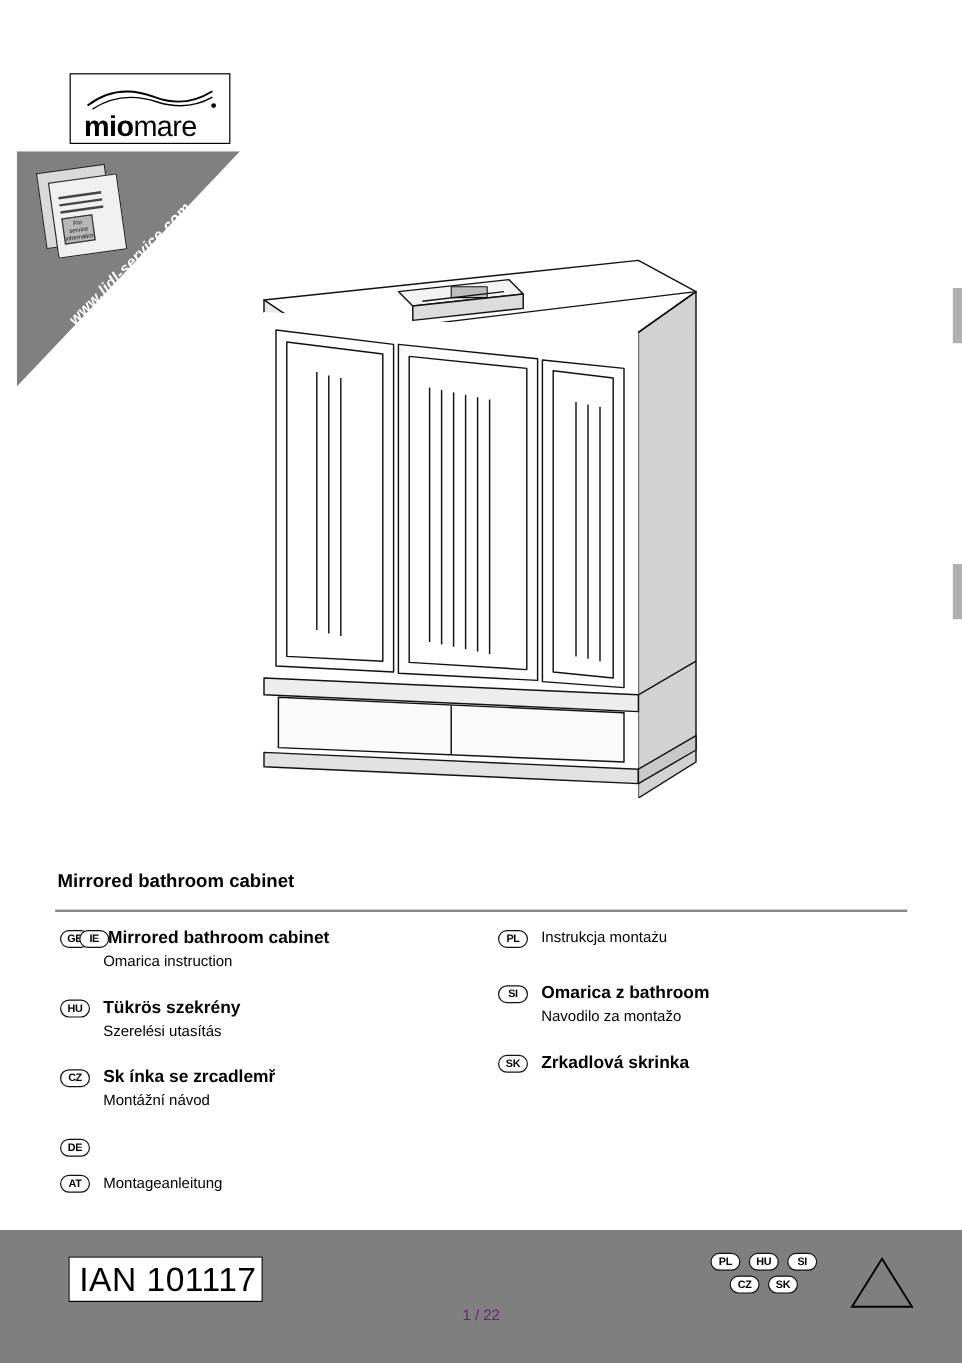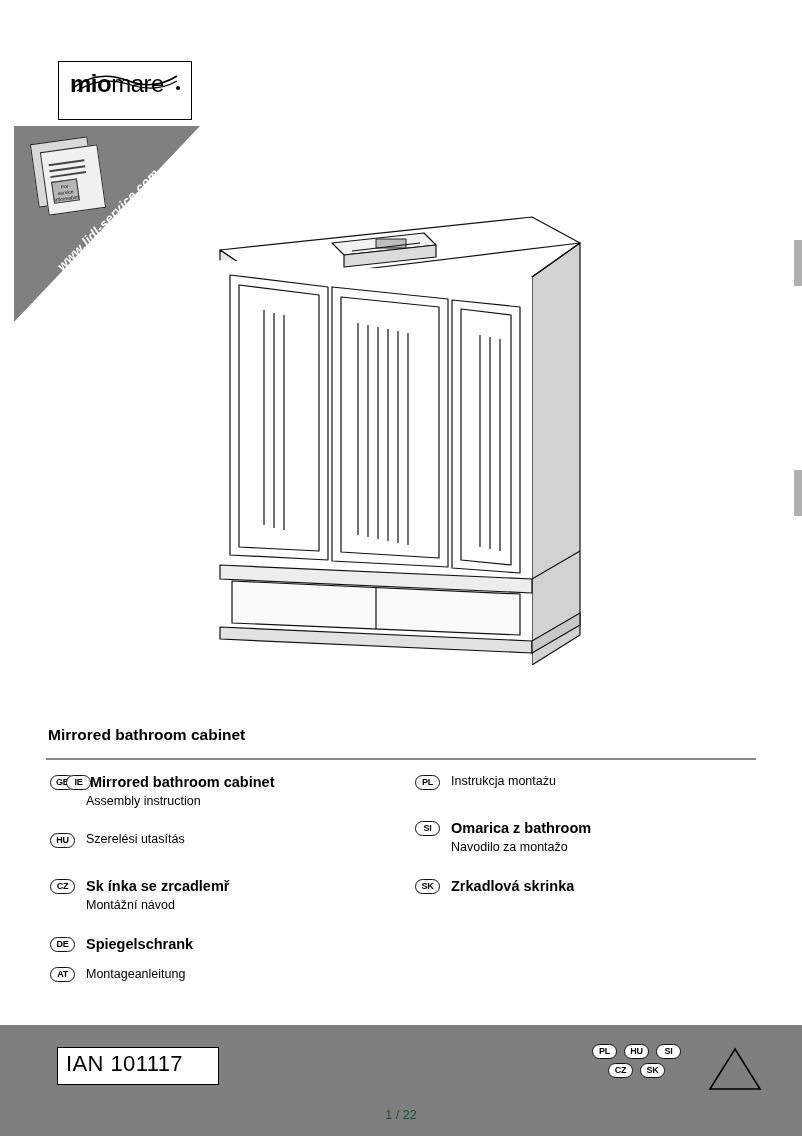--- a/index.html
+++ b/index.html
@@ -36,21 +36,21 @@
   .logo-swoosh {
     position: absolute;
     left: 12px;
     top: 10px;
     width: 108px;
     height: 20px;
   }
   .logo-text {
     position: absolute;
     left: 11px;
-    top: 8px;
+    top: 30px;
     font-size: 24px;
     letter-spacing: -0.5px;
     color: #000;
     font-weight: 400;
   }
   .logo-text b { font-weight: 700; }
   .logo-dot {
     position: absolute;
     right: 11px;
     top: 24px;
@@ -227,33 +227,32 @@
     top: 1047px;
     width: 160px;
     height: 36px;
     background: #ffffff;
     border: 1.5px solid #000;
   }
   .ian-text {
     position: absolute;
     left: 66px;
     top: 1051px;
-    font-size: 22px;
+    font-size: 28px;
     font-weight: 400;
     letter-spacing: 0.4px;
   }
   .page-num {
     position: absolute;
     left: 0;
     top: 1089px;
     width: 802px;
     text-align: center;
     font-size: 12.5px;
-    color: #14532d;
-    margin-top: 19px;
+    color: #701a75;
   }
   .footer-flags {
     position: absolute;
     left: 592px;
     top: 1044px;
     width: 110px;
   }
   .footer-flags .fl-row {
     display: flex;
     gap: 7px;
@@ -366,40 +365,40 @@
 
   <div class="main-title">Mirrored bathroom cabinet</div>
   <div class="rule r1"></div>
 
   <div class="lang-col left">
 
     <div class="lang-row">
       <div class="flag">GB</div>
       <div class="flag" style="left:16px;">IE</div>
       <div class="lang-name" style="margin-left:40px">Mirrored bathroom cabinet</div>
-      <div class="lang-sub">Assembly instruction</div>
+      <div class="lang-sub">Omarica instruction</div>
     </div>
     <div class="row-gap"></div>
 
     <div class="lang-row">
       <div class="flag">HU</div>
+      <div class="lang-name">Tükrös szekrény</div>
       <div class="lang-sub">Szerelési utasítás</div>
     </div>
     <div class="row-gap"></div>
 
     <div class="lang-row">
       <div class="flag">CZ</div>
       <div class="lang-name">Sk ínka se zrcadlemř</div>
       <div class="lang-sub">Montážní návod</div>
     </div>
     <div class="row-gap"></div>
 
     <div class="lang-row">
       <div class="flag">DE</div>
-      <div class="lang-name">Spiegelschrank</div>
     </div>
 
     <div class="lang-row" style="min-height:22px">
       <div class="flag">AT</div>
       <div class="lang-sub" style="line-height:20px">Montageanleitung</div>
     </div>
 
   </div>
 
   <div class="lang-col right">

